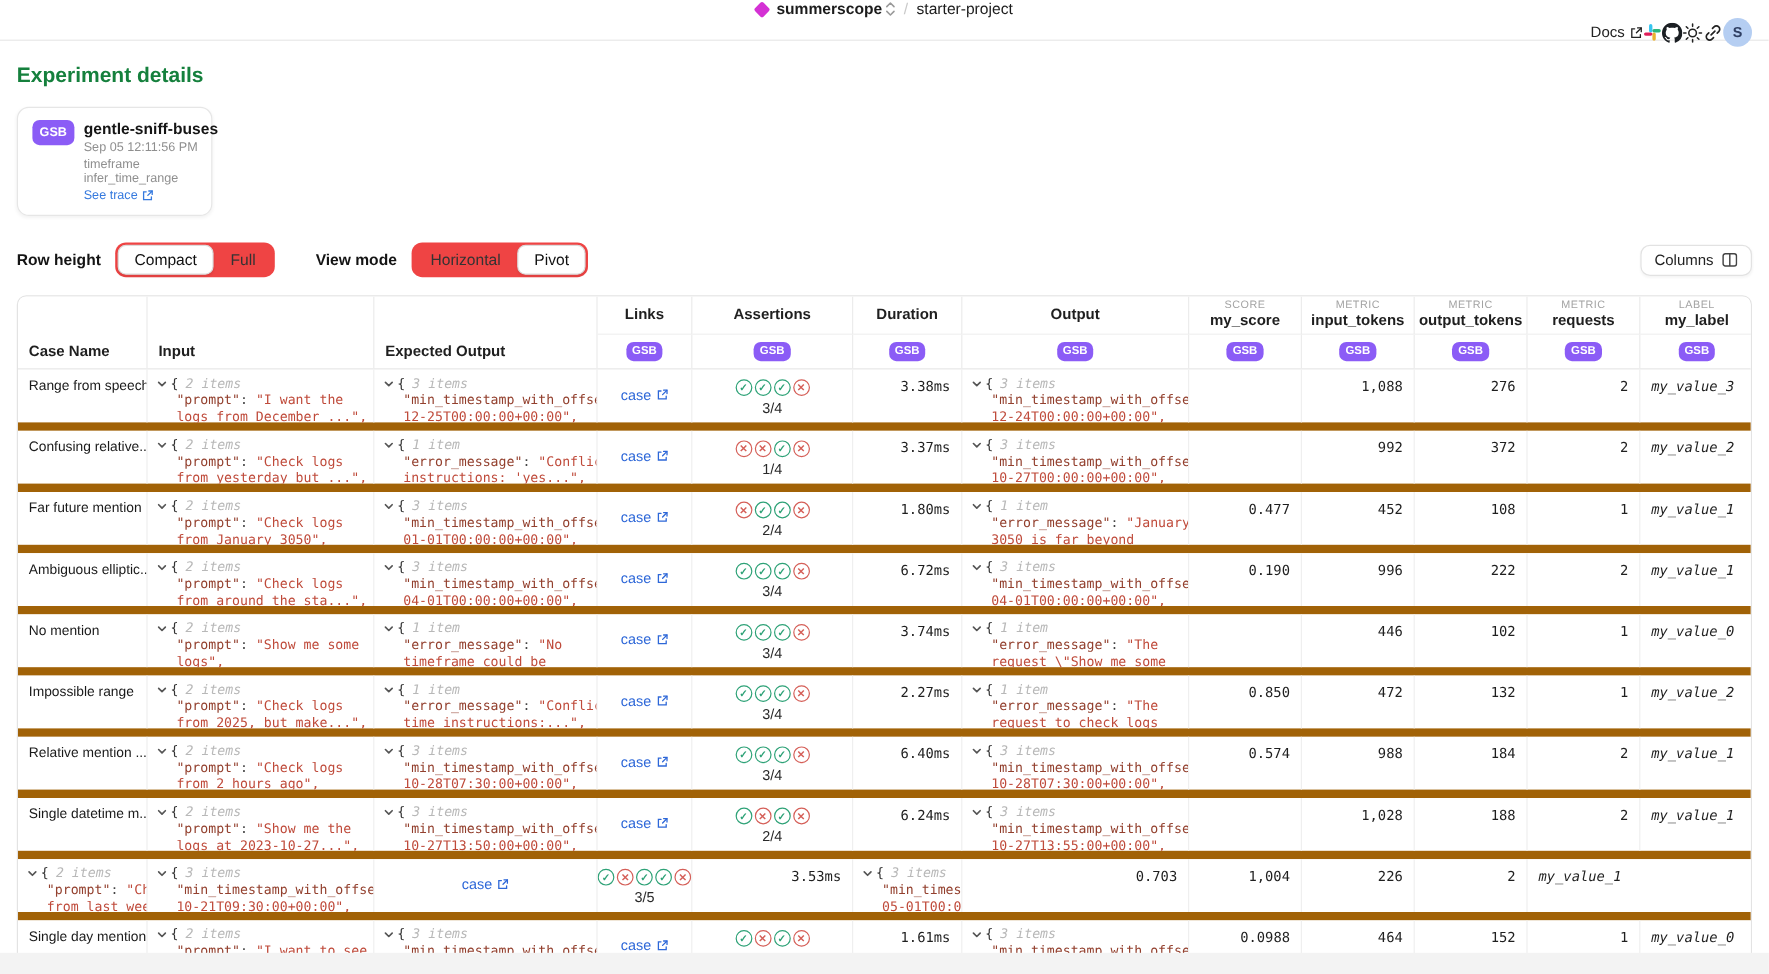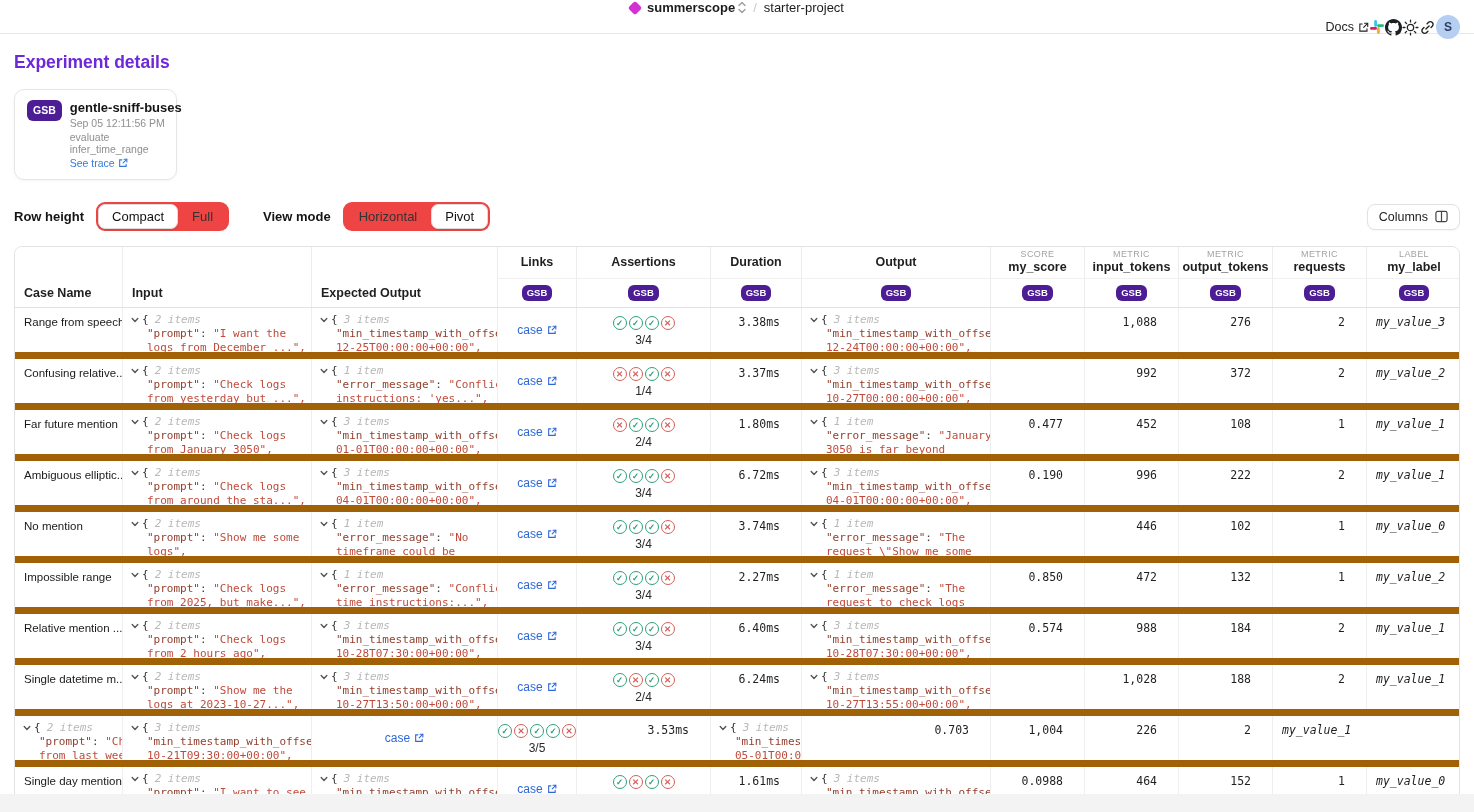--- a/index.html
+++ b/index.html
@@ -24,25 +24,25 @@
     bottom:0; height:2px; background:#3a3a3a; border-radius:1px; }
   .beta-badge { background:#de35de; color:#fff; font-size:8.5px; font-weight:700;
     padding:2px 6px; border-radius:9px; letter-spacing:.2px; }
   .top-right { margin-left:auto; display:flex; align-items:center; }
   .docs { display:flex; align-items:center; gap:4px; font-size:12.5px; color:#222; cursor:pointer;}
   .icon-btn { display:flex; align-items:center; cursor:pointer; }
   .avatar { width:24px; height:24px; border-radius:50%; background:#b5cef2; color:#2f3f63;
     font-size:12px; font-weight:700; display:flex; align-items:center; justify-content:center; cursor:pointer;}
 
   
-  .page-title { font-size:17.5px; font-weight:700; color:#6d28d9; margin:18px 14px 0; }
+  .page-title { font-size:17.5px; font-weight:700; color:#15803d; margin:18px 14px 0; }
 
   .exp-card { margin:16px 14px 0; width:163px; border:1px solid #e6e6e6; border-radius:10px;
     padding:10px 12px; box-shadow:0 1px 3px rgba(0,0,0,.05); display:flex; gap:8px; }
-  .gsb-badge { background:#4c1d95; color:#fff; font-weight:700; font-size:9.5px;
+  .gsb-badge { background:#8b5cf6; color:#fff; font-weight:700; font-size:9.5px;
     padding:3px 5px; border-radius:6px; line-height:1; display:inline-block; }
   .exp-card .gsb-badge { font-size:10.5px; padding:5px 6px; height:fit-content; }
   .exp-meta { display:flex; flex-direction:column; gap:2px; }
   .exp-name { font-size:13px; font-weight:700; color:#151515; white-space:nowrap; }
   .exp-ts, .exp-desc { font-size:10.5px; color:#8f8f8f; }
   .exp-trace { font-size:10.5px; color:#3579de; display:flex; align-items:center; gap:3px; cursor:pointer; }
 
   
   .toolbar { margin:22px 14px 0; display:flex; align-items:center; gap:10px; }
   .tb-label { font-size:13px; font-weight:600; color:#141414; margin-right:2px; }
@@ -89,21 +89,21 @@
 
   .assert-cell { padding-top:8px; text-align:center; }
   .assert-icons { display:flex; justify-content:center; gap:2px; }
   .a-ic { width:14px; height:14px; border-radius:50%; border:1.2px solid; display:inline-flex;
     align-items:center; justify-content:center; font-size:8.5px; font-weight:700; line-height:1; }
   .a-pass { border-color:#2ea277; color:#2ea277; }
   .a-fail { border-color:#d55f58; color:#d55f58; }
   .assert-summary { margin-top:3px; font-size:12px; color:#2a2a2a; }
 
   .num-cell { font-family:"DejaVu Sans Mono", monospace; font-size:11.5px; color:#1f1f1f;
-    text-align:right; padding:7px 21px 0 0; white-space:nowrap; }
+    text-align:right; padding:7px 9px 0 0; white-space:nowrap; }
   .label-cell { font-family:"DejaVu Sans Mono", monospace; font-size:11.5px; color:#1f1f1f;
     text-align:left; padding:7px 0 0 9px; white-space:nowrap; }
   .badge-cell { }
 
   .footer-strip { position:fixed; left:0; bottom:0; width:100%; height:18px; background:#f3f3f3; }
 </style>
 </head>
 <body>
 
 <div class="topbar">
@@ -162,21 +162,21 @@
   </div>
 </div>
 
 <h1 class="page-title">Experiment details</h1>
 
 <div class="exp-card">
   <span class="gsb-badge">GSB</span>
   <div class="exp-meta">
     <div class="exp-name">gentle-sniff-buses</div>
     <div class="exp-ts">Sep 05 12:11:56 PM</div>
-    <div class="exp-desc">evaluate infer_time_range</div>
+    <div class="exp-desc">timeframe infer_time_range</div>
     <div class="exp-trace">
       <span>See trace</span>
       <svg width="10" height="10" viewBox="0 0 12 12" fill="none" stroke="currentColor" stroke-width="1.3" stroke-linecap="round">
           <path d="M4.6 2.2H2v7.8h7.8V7.4"></path>
           <path d="M7.2 1.4h3.4v3.4"></path>
           <path d="M10.4 1.6 6.2 5.8"></path>
         </svg>
     </div>
   </div>
 </div>

